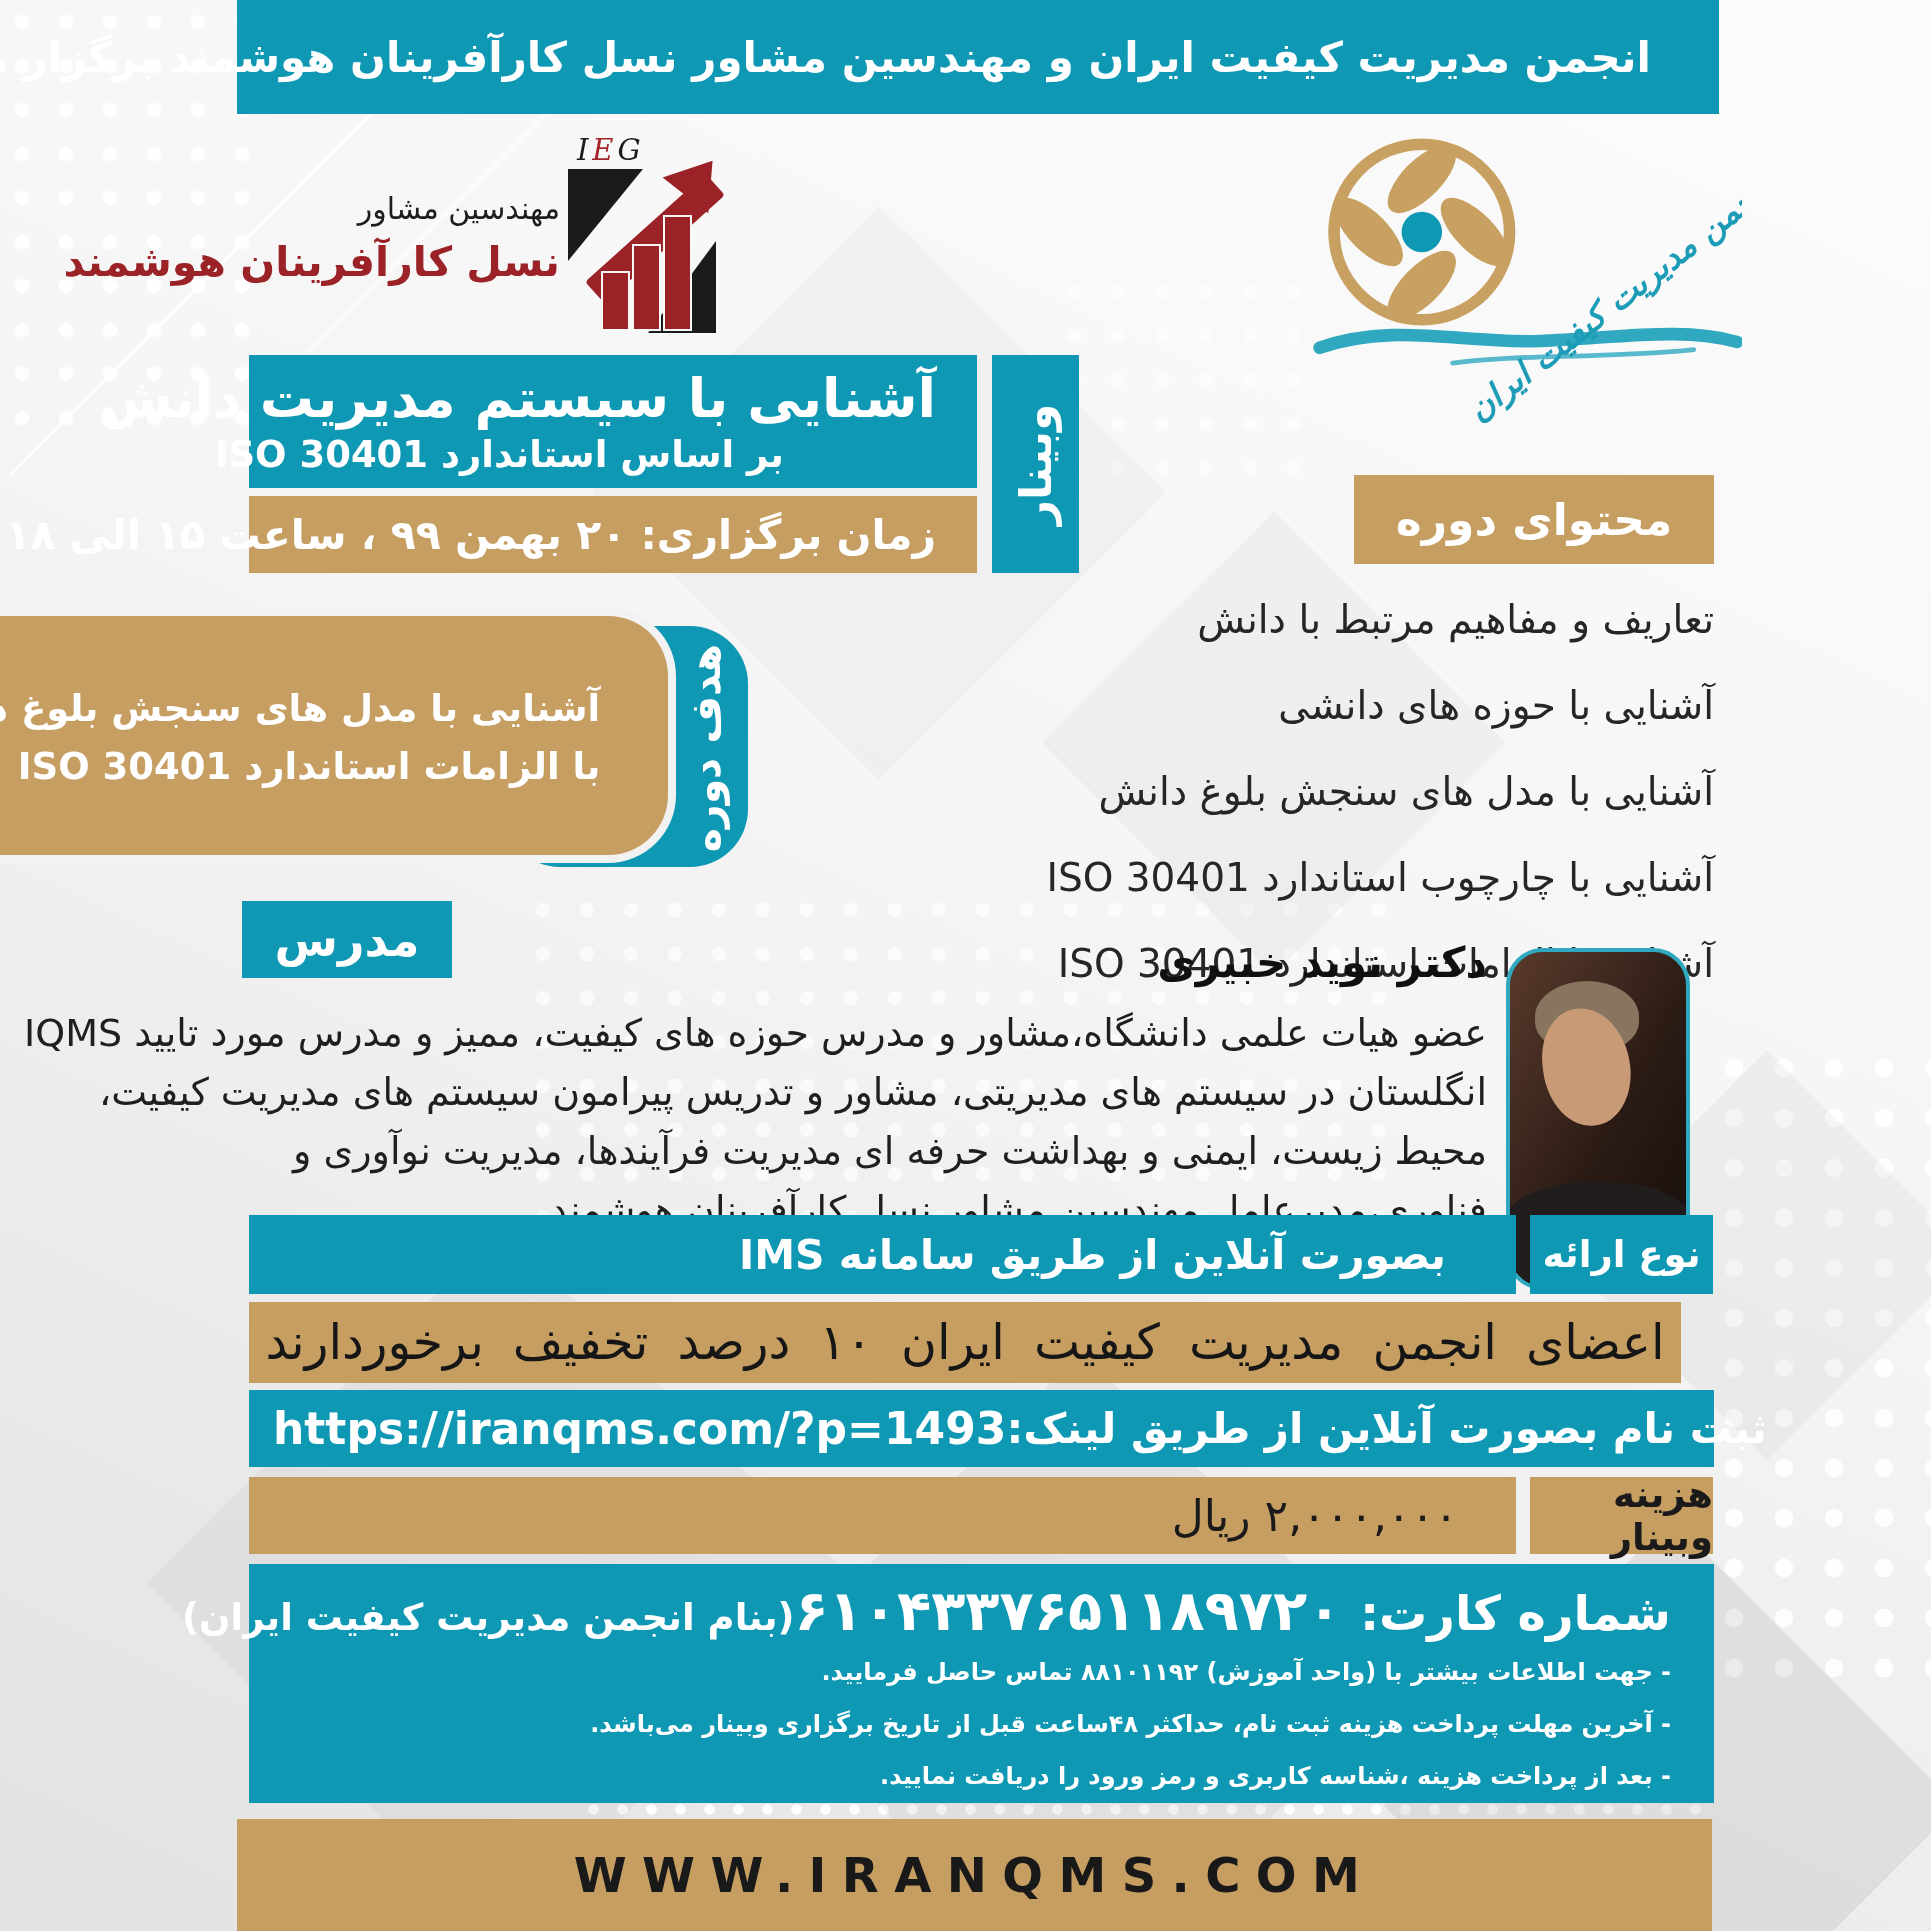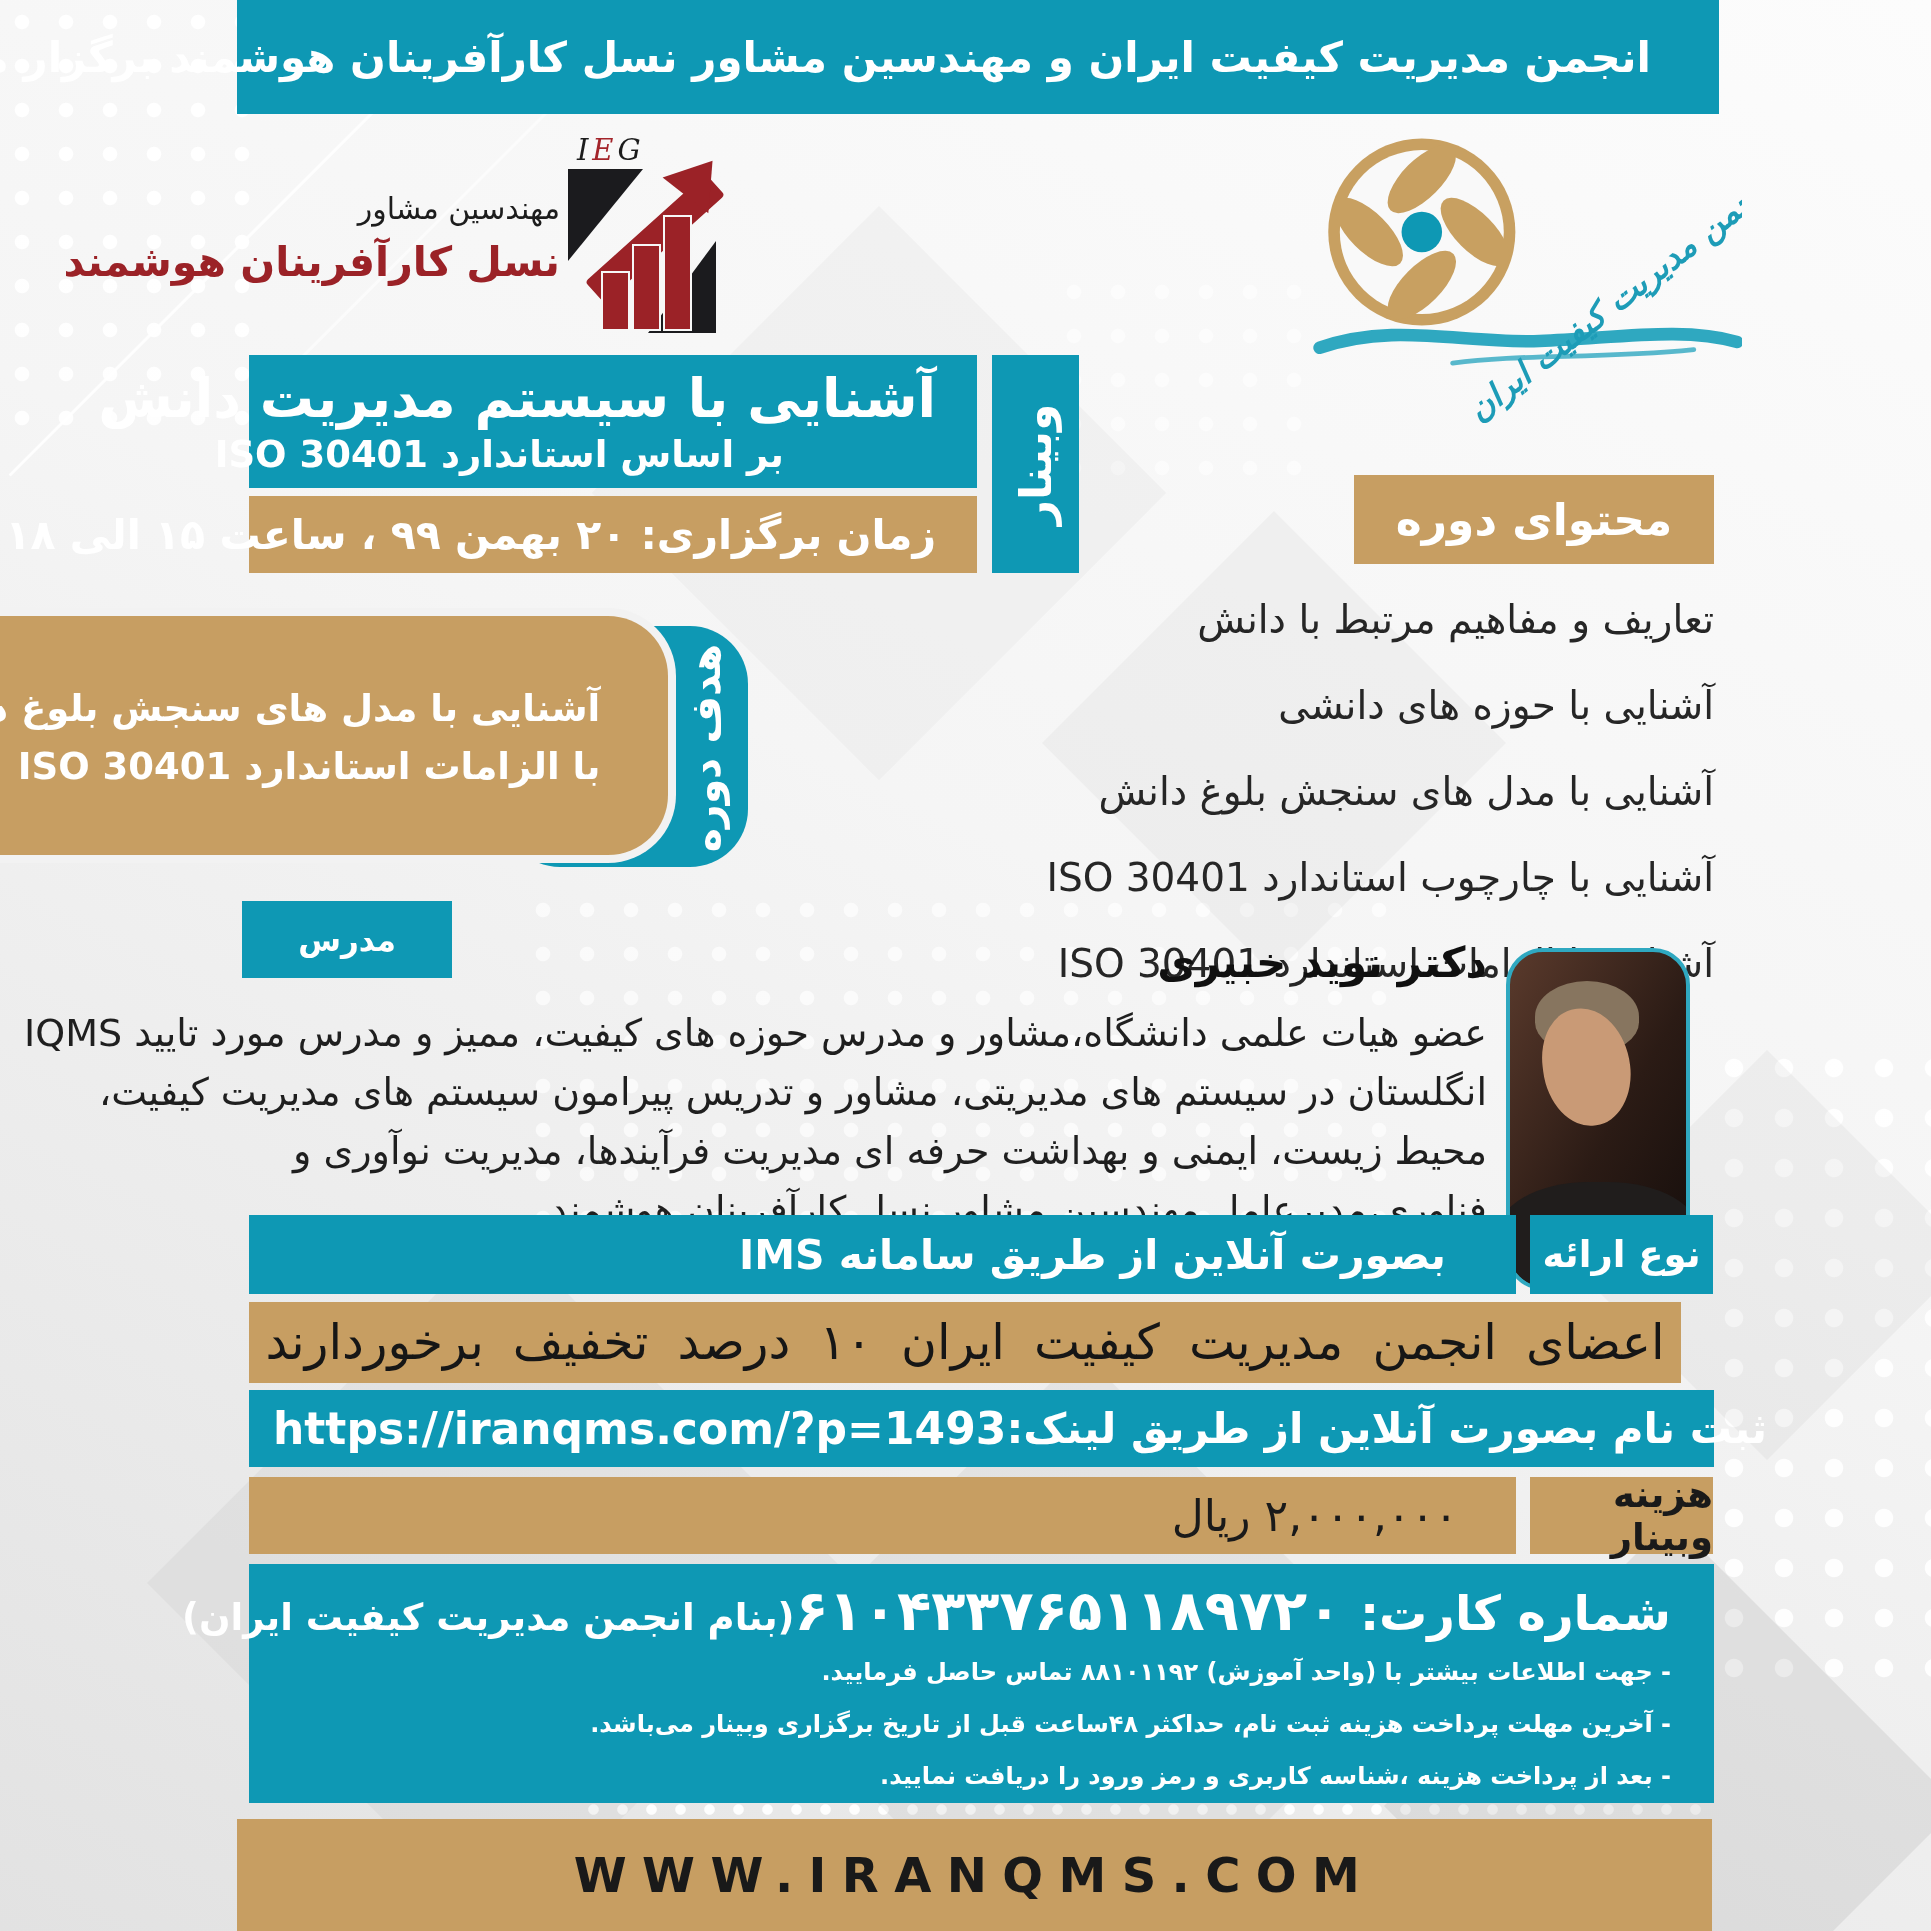--- a/index.html
+++ b/index.html
@@ -50,21 +50,21 @@
   #objective-tab{left:502px;top:626px;width:246px;height:241px;border-radius:58px;}
   #objective-vlabel{left:664px;top:632px;width:85px;height:232px;display:flex;align-items:center;justify-content:center;}
   #objective-vlabel .v{transform:rotate(-90deg);white-space:nowrap;font-size:41px;font-weight:bold;color:#fff;}
   #objective-box{left:-7.7px;top:608px;width:676px;height:239px;border-radius:0 68px 68px 0;border:8.7px solid #f2f2f2;border-left:none;box-sizing:content-box;}
   #objective-box .inner{padding:64px 68px 0 0;text-align:right;font-size:37px;font-weight:bold;color:#fff;line-height:58px;}
   
   #content-heading{left:1354px;top:463px;width:360px;height:89px;display:flex;align-items:center;justify-content:center;font-size:44px;font-weight:bold;color:#fff;margin-top:12px;}
   #content-list{left:869px;top:577px;width:845px;text-align:right;font-size:39px;color:#262626;}
   #content-list .item{line-height:86px;white-space:nowrap;}
   
-  #instructor-label{left:242px;top:901px;width:210px;height:77px;display:flex;align-items:center;justify-content:center;font-size:31px;font-weight:bold;color:#fff;}
+  #instructor-label{left:242px;top:901px;width:210px;height:77px;display:flex;align-items:center;justify-content:center;font-size:46px;font-weight:bold;color:#fff;}
   #instructor-name{left:676px;top:938px;width:811px;text-align:right;font-size:42px;font-weight:bold;color:#101010;}
   #instructor-bio{left:249px;top:1004px;width:1238px;text-align:right;font-size:38px;color:#1f1f1f;}
   #instructor-bio .line{line-height:59px;white-space:nowrap;}
   #instructor-photo{left:1506px;top:948px;width:176px;height:334px;border:4.8px solid #2FA8C0;border-radius:37px;overflow:hidden;background:linear-gradient(120deg,#5a3a2c 0%,#2b1b15 55%,#140d0b 100%);}
   #instructor-photo .hair{position:absolute;left:25px;top:29px;width:104px;height:71px;background:#87755f;border-radius:50% 50% 42% 42%;}
   #instructor-photo .face{position:absolute;left:33px;top:56px;width:87px;height:118px;background:#c99a76;border-radius:46% 54% 48% 52%;transform:rotate(-7deg);}
   #instructor-photo .shirt{position:absolute;left:56px;bottom:0px;width:58px;height:77px;background:#e9e4da;}
   #instructor-photo .suit{position:absolute;left:-13.5px;bottom:-11.6px;width:203px;height:116px;background:#201d1c;border-radius:45% 45% 0 0;}
   
   .row{display:flex;align-items:center;}

